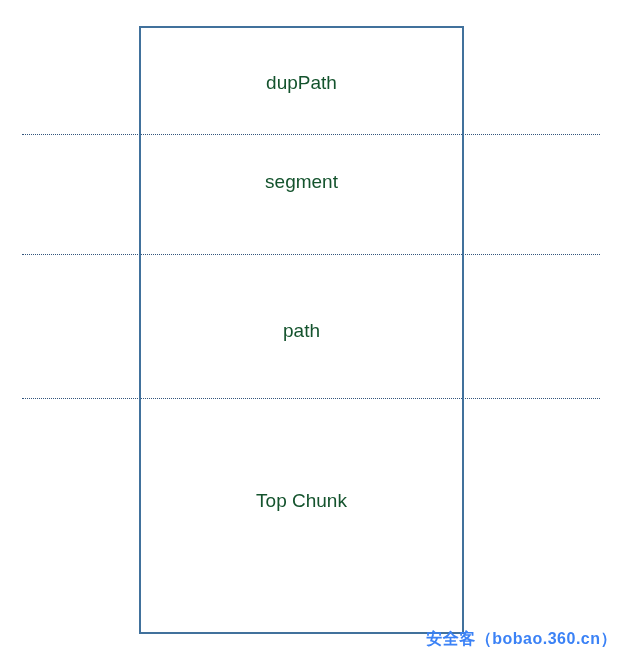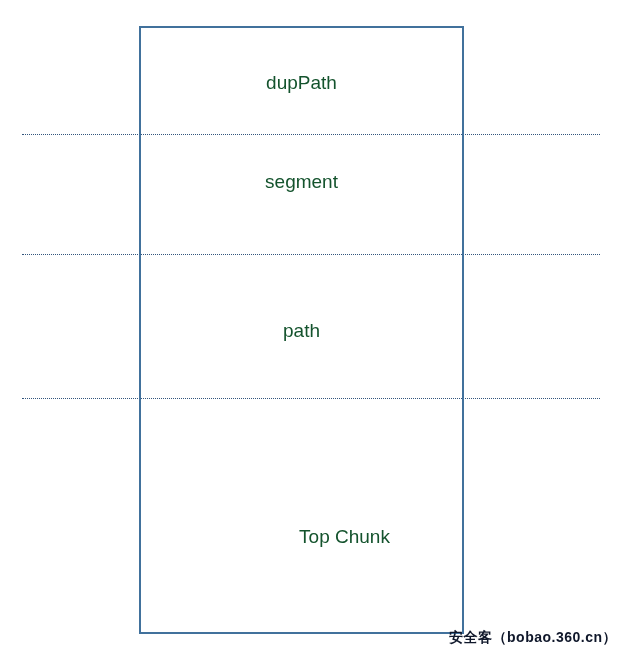--- a/index.html
+++ b/index.html
@@ -44,28 +44,28 @@
     width: 325px;
     text-align: center;
     font-size: 19px;
     line-height: 26px;
     color: #14532d;
     white-space: nowrap;
   }
   .label-1 { top: 70px; }
   .label-2 { top: 169px; }
   .label-3 { top: 318px; }
-  .label-4 { top: 524px; padding-left: 43px; }
+  .label-4 { top: 488px; }
   .watermark {
     position: absolute;
     right: 10px;
     top: 629px;
-    font-size: 14px;
+    font-size: 16px;
     font-weight: bold;
-    color: #0f172a;
+    color: #3b82f6;
     letter-spacing: 0.5px;
     white-space: nowrap;
   }
 </style>
 </head>
 <body>
 
 <div class="canvas">
 
   <div class="divider divider-1"></div>

